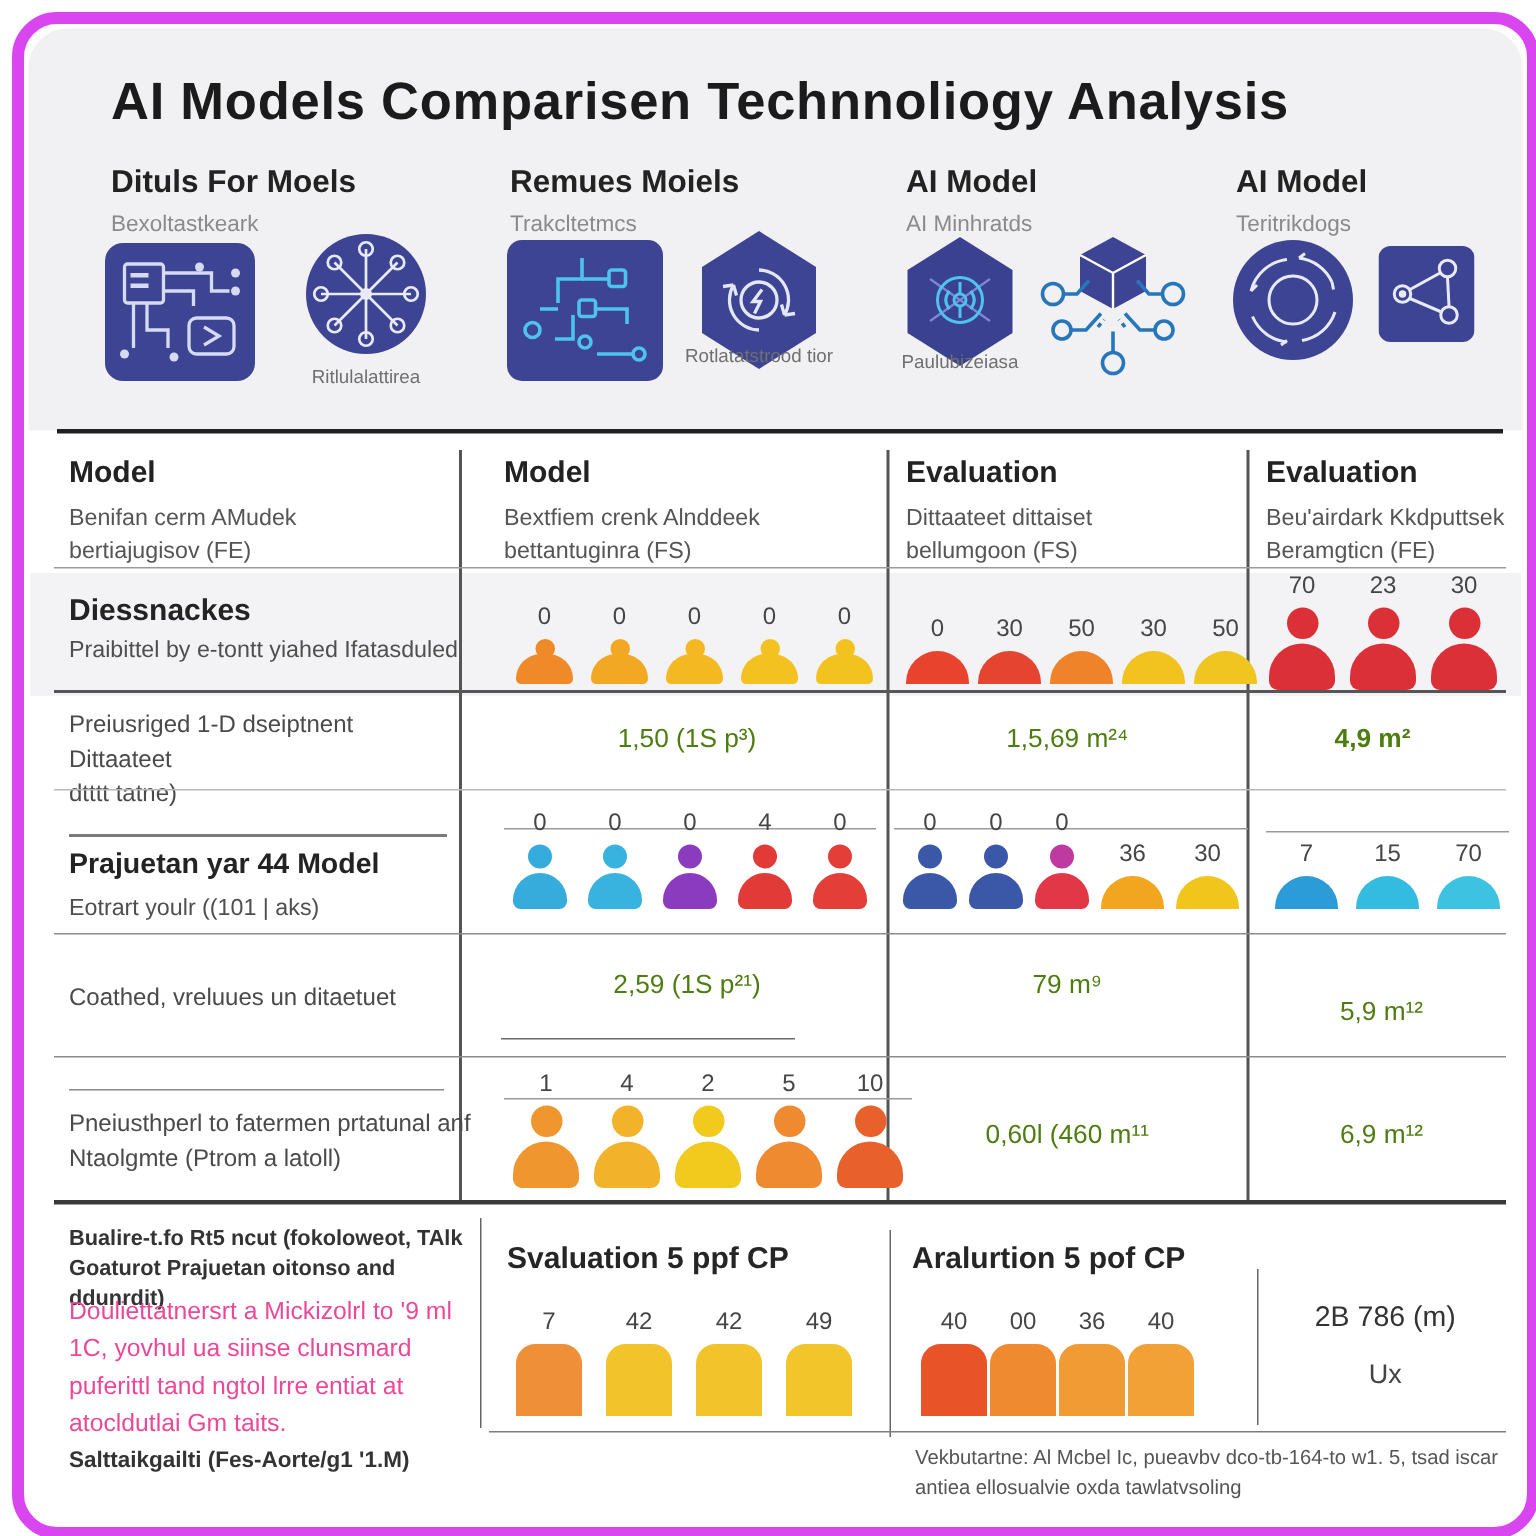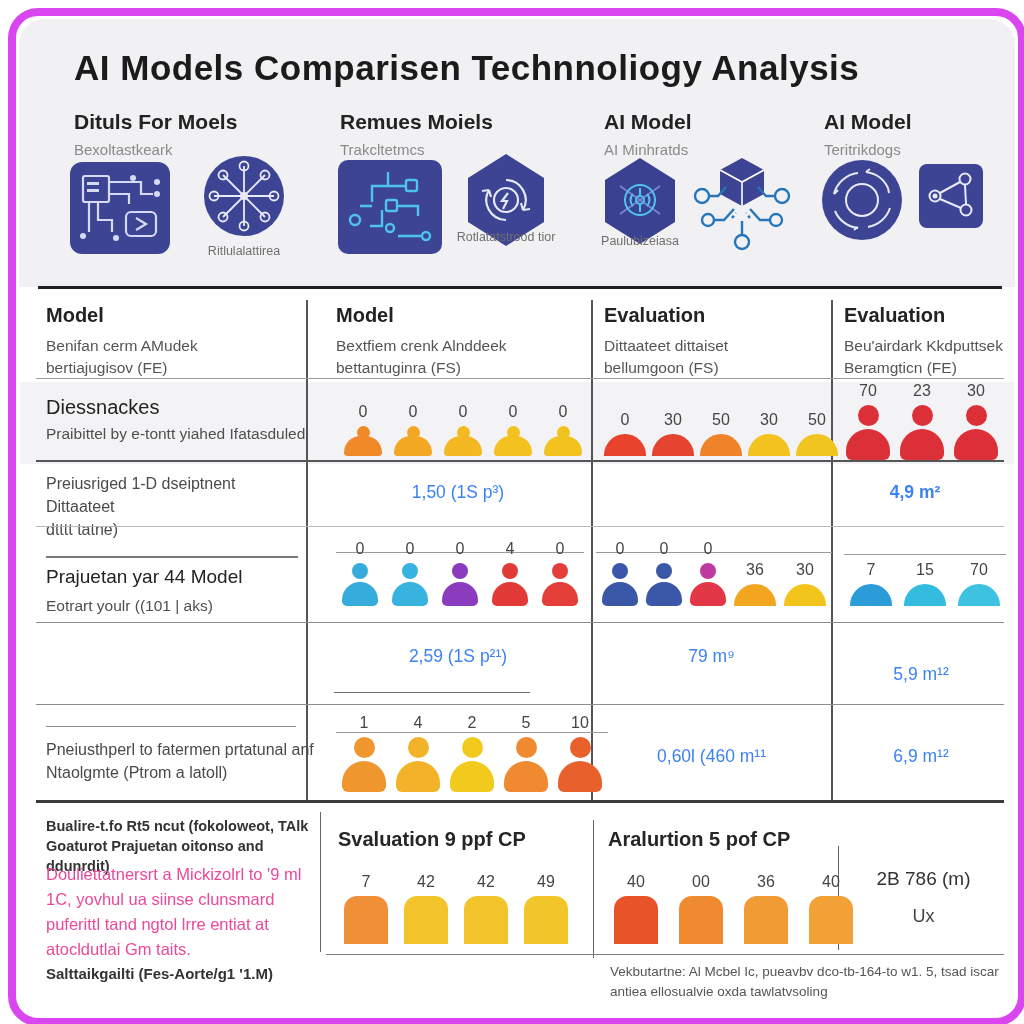--- a/index.html
+++ b/index.html
@@ -10,24 +10,24 @@
   .topband{position:absolute;left:3px;top:3px;right:3px;height:268px;background:#f1f1f3;
     border-radius:26px 26px 0 0;}
   .rowband{position:absolute;left:4px;top:366px;right:4px;height:82px;background:#f3f3f5;}
   .abs{position:absolute;}
   .page-title{font-size:35px;font-weight:bold;color:#1b1b1b;letter-spacing:.5px;}
   .group-title{font-size:21px;font-weight:bold;color:#222;}
   .group-sub{font-size:15px;color:#8a8a8a;margin-top:7px;}
   .icon-caption{font-size:12.5px;color:#6f6f6f;text-align:center;}
   .th-title{font-size:20px;font-weight:bold;color:#222;}
   .th-sub{font-size:15.5px;color:#555;line-height:22px;margin-top:8px;}
-  .row-bold{font-size:20px;font-weight:normal;color:#232323;}
+  .row-bold{font-size:20px;font-weight:bold;color:#232323;}
   .row-sub{font-size:15.5px;color:#4f4f4f;margin-top:5px;}
   .row-text{font-size:16px;color:#4a4a4a;line-height:23px;}
-  .cell-val{font-size:17.5px;color:#3b82f6;text-align:center;}
+  .cell-val{font-size:17.5px;color:#4d7c0f;text-align:center;}
   .cell-val.bold{font-weight:bold;}
   .hline{position:absolute;background:#8c8c8c;}
   .vline{position:absolute;background:#555;}
   .fig{position:absolute;display:flex;align-items:flex-end;}
   .fig-item{display:flex;flex-direction:column;align-items:center;justify-content:flex-end;
     height:100%;position:relative;z-index:1;}
   .fig-label{font-size:16px;color:#454545;margin-bottom:5px;}
   .fig-axis{position:absolute;left:-6px;right:-6px;height:1px;background:#9a9a9a;z-index:0;}
   .shape-person{display:flex;flex-direction:column;align-items:center;}
   .p-head{width:16px;height:16px;border-radius:50%;}
@@ -336,20 +336,21 @@
           </div>
         </div>
       </div>
 
   <div class="hline" style="left:20px;top:444px;width:968px;height:2px;background:#565656;"></div>
   <div class="abs row-text" style="left:30px;top:456px;width:260px;">
     <div>Preiusriged 1-D dseiptnent Dittaateet</div>
     <div>dtttt tatne)</div>
   </div>
   <div class="abs cell-val" style="left:322px;top:466px;width:240px;">1,50 (1S p³)</div>
+  <div class="abs cell-val" style="left:588px;top:466px;width:215px;">1,5,69 m²⁴</div>
   <div class="abs cell-val bold" style="left:824px;top:466px;width:150px;">4,9 m²</div>
 
   <div class="hline" style="left:20px;top:510px;width:968px;height:1px;background:#b8b8b8;"></div>
   <div class="hline" style="left:30px;top:540px;width:252px;height:1.5px;background:#7a7a7a;"></div>
   <div class="abs row-bold" style="left:30px;top:550px;font-size:19px;">Prajuetan yar 44 Model</div>
   <div class="abs row-sub" style="left:30px;top:576px;">Eotrart youlr ((101 | aks)</div>
   <div class="fig" style="left:326px;top:520px;height:70px;gap:14px;">
         <div class="fig-axis" style="top: 16px;"></div>
         <div class="fig-item">
           <div class="fig-label">0</div>
@@ -429,20 +430,21 @@
           <div class="fig-label">15</div>
           <div class="shape-dome" style="background: rgb(51, 188, 224);"></div>
         </div>
         <div class="fig-item">
           <div class="fig-label">70</div>
           <div class="shape-dome" style="background: rgb(61, 194, 226);"></div>
         </div>
       </div>
 
   <div class="hline" style="left:20px;top:606px;width:968px;height:1px;background:#8c8c8c;"></div>
+  <div class="abs row-text" style="left:30px;top:638px;width:260px;">Coathed, vreluues un ditaetuet</div>
   <div class="abs cell-val" style="left:322px;top:630px;width:240px;">2,59 (1S p²¹)</div>
   <div class="hline" style="left:318px;top:676px;width:196px;height:1px;background:#6a6a6a;"></div>
   <div class="abs cell-val" style="left:588px;top:630px;width:215px;">79 m⁹</div>
   <div class="abs cell-val" style="left:830px;top:648px;width:150px;">5,9 m¹²</div>
 
   <div class="hline" style="left:20px;top:688px;width:968px;height:1px;background:#8c8c8c;"></div>
   <div class="hline" style="left:30px;top:710px;width:250px;height:1px;background:#8a8a8a;"></div>
   <div class="abs row-text" style="left:30px;top:722px;width:280px;">
     <div>Pneiusthperl to fatermen prtatunal anf</div>
     <div>Ntaolgmte (Ptrom a latoll)</div>
@@ -489,21 +491,21 @@
   <div class="abs cell-val" style="left:830px;top:730px;width:150px;">6,9 m¹²</div>
 
   <div class="hline" style="left:20px;top:784px;width:968px;height:2.5px;background:#3a3a3a;"></div>
 
   <div class="abs bot-bold" style="left:30px;top:800px;width:268px;">Bualire-t.fo Rt5 ncut (fokoloweot, TAlk Goaturot Prajuetan oitonso and ddunrdit)</div>
   <div class="abs bot-para" style="left:30px;top:846px;width:272px;">Douliettatnersrt a Mickizolrl to '9 ml 1C, yovhul ua siinse clunsmard puferittl tand ngtol lrre entiat at atocldutlai Gm taits.</div>
   <div class="abs bot-bold" style="left:30px;top:948px;width:280px;font-size:15px;">Salttaikgailti (Fes-Aorte/g1 '1.M)</div>
 
   <div class="vline" style="left:304px;top:796px;height:140px;width:1px;background:#666;"></div>
 
-  <div class="abs bot-title" style="left:322px;top:812px;">Svaluation 9 ppf CP</div>
+  <div class="abs bot-title" style="left:322px;top:812px;">Svaluation 5 ppf CP</div>
   <div class="fig" style="left:328px;top:850px;height:78px;gap:16px;">
         <div class="fig-item">
           <div class="fig-label">7</div>
           <div class="shape-bar" style="background: rgb(239, 143, 56);"></div>
         </div>
         <div class="fig-item">
           <div class="fig-label">42</div>
           <div class="shape-bar" style="background: rgb(242, 195, 42);"></div>
         </div>
         <div class="fig-item">
@@ -512,21 +514,21 @@
         </div>
         <div class="fig-item">
           <div class="fig-label">49</div>
           <div class="shape-bar" style="background: rgb(242, 198, 43);"></div>
         </div>
       </div>
 
   <div class="vline" style="left:577px;top:804px;height:138px;width:1px;background:#666;"></div>
 
   <div class="abs bot-title" style="left:592px;top:812px;">Aralurtion 5 pof CP</div>
-  <div class="fig" style="left:598px;top:850px;height:78px;gap:21px;">
+  <div class="fig" style="left:598px;top:850px;height:78px;gap:2px;">
         <div class="fig-item">
           <div class="fig-label">40</div>
           <div class="shape-bar" style="background: rgb(232, 83, 39);"></div>
         </div>
         <div class="fig-item">
           <div class="fig-label">00</div>
           <div class="shape-bar" style="background: rgb(240, 138, 49);"></div>
         </div>
         <div class="fig-item">
           <div class="fig-label">36</div>

